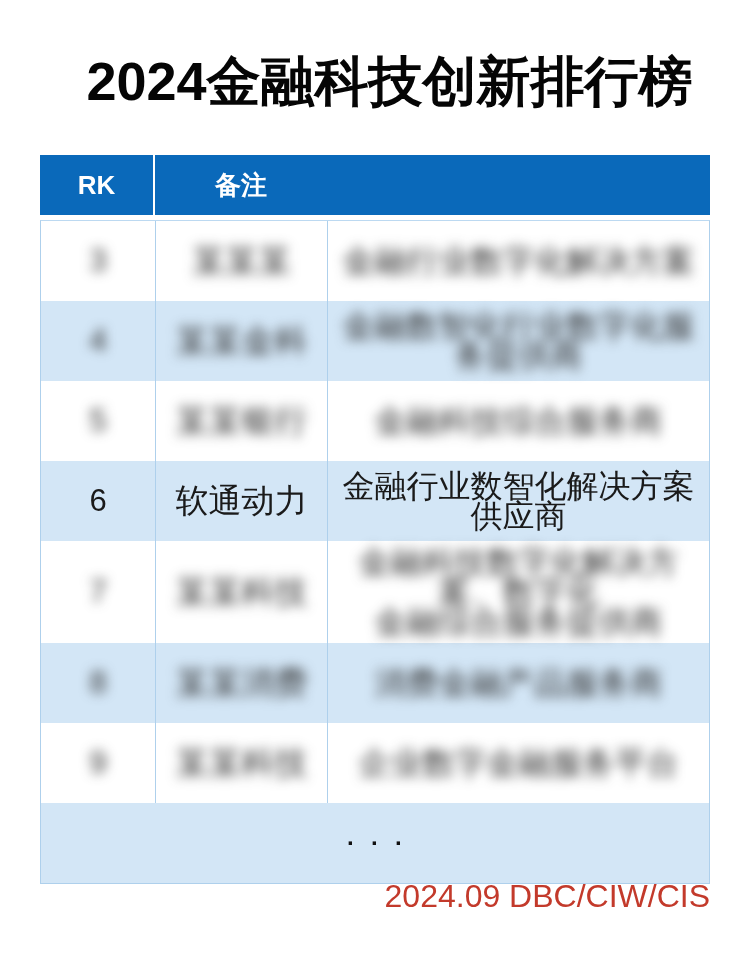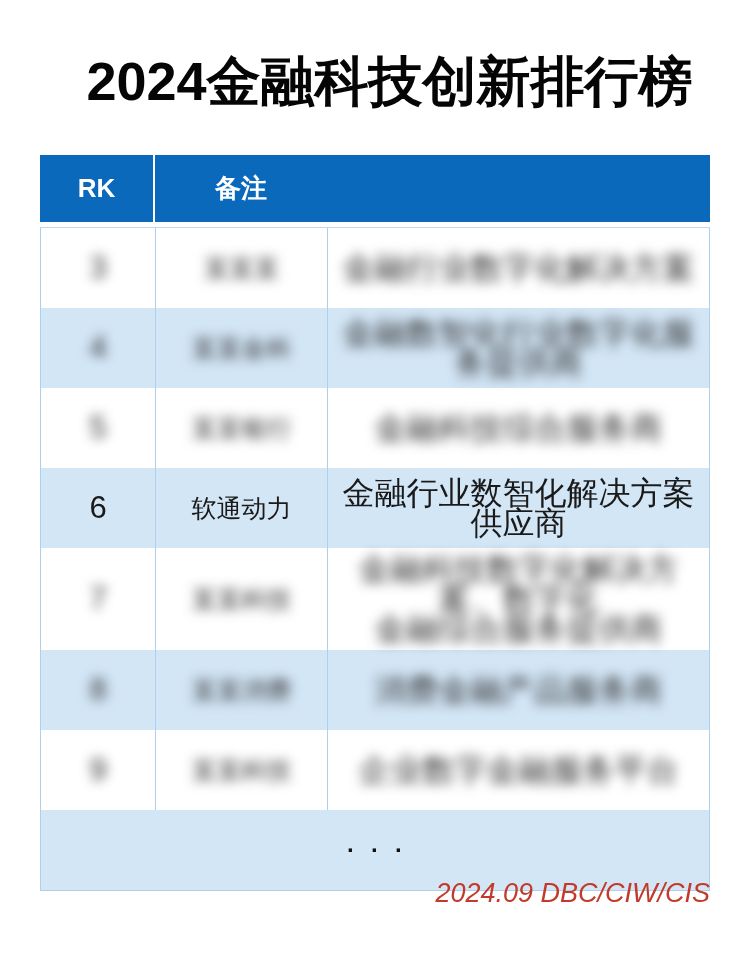--- a/index.html
+++ b/index.html
@@ -26,21 +26,21 @@
   .table-wrap {
     position: absolute;
     left: 40px;
     top: 155px;
     width: 670px;
   }
   .thead {
     display: grid;
     grid-template-columns: 115px 172px 1fr;
     background: #0a69ba;
-    height: 67px;
+    height: 60px;
     margin-bottom: 5px;
   }
   .thead .hcell {
     display: flex;
     align-items: center;
     justify-content: center;
     color: #ffffff;
     font-size: 26px;
     font-weight: 700;
     border-right: 2px solid #ffffff;
@@ -61,44 +61,43 @@
     align-items: center;
     justify-content: center;
     text-align: center;
     border-right: 1px solid #aed0ec;
     padding: 6px 8px;
     box-sizing: border-box;
     color: #1a1a1a;
   }
   .cell:last-child { border-right: none; }
   .cell.rank { font-size: 31px; }
-  .cell.company { font-size: 25px; }
+  .cell.company { font-size: 33px; }
   .cell.note { font-size: 32px; line-height: 30px; white-space: pre-line; }
   .blur { filter: blur(6px); color: #2b2b2b; }
   .ellipsis-row {
     background: #d3e6f6;
     height: 80px;
     display: flex;
     align-items: center;
     justify-content: center;
     font-size: 24px;
     font-weight: 700;
     color: #111111;
     letter-spacing: 16px;
     padding-left: 16px;
     box-sizing: border-box;
   }
   .footer {
     position: absolute;
     top: 878px;
     right: 40px;
-    font-size: 27px;
+    font-size: 32px;
     color: #c33a2b;
     text-align: right;
-    font-style: italic;
   }
 </style>
 </head>
 <body>
 
 <div class="page">
 
   <h1 class="title">2024金融科技创新排行榜</h1>
 
   <div class="table-wrap">

